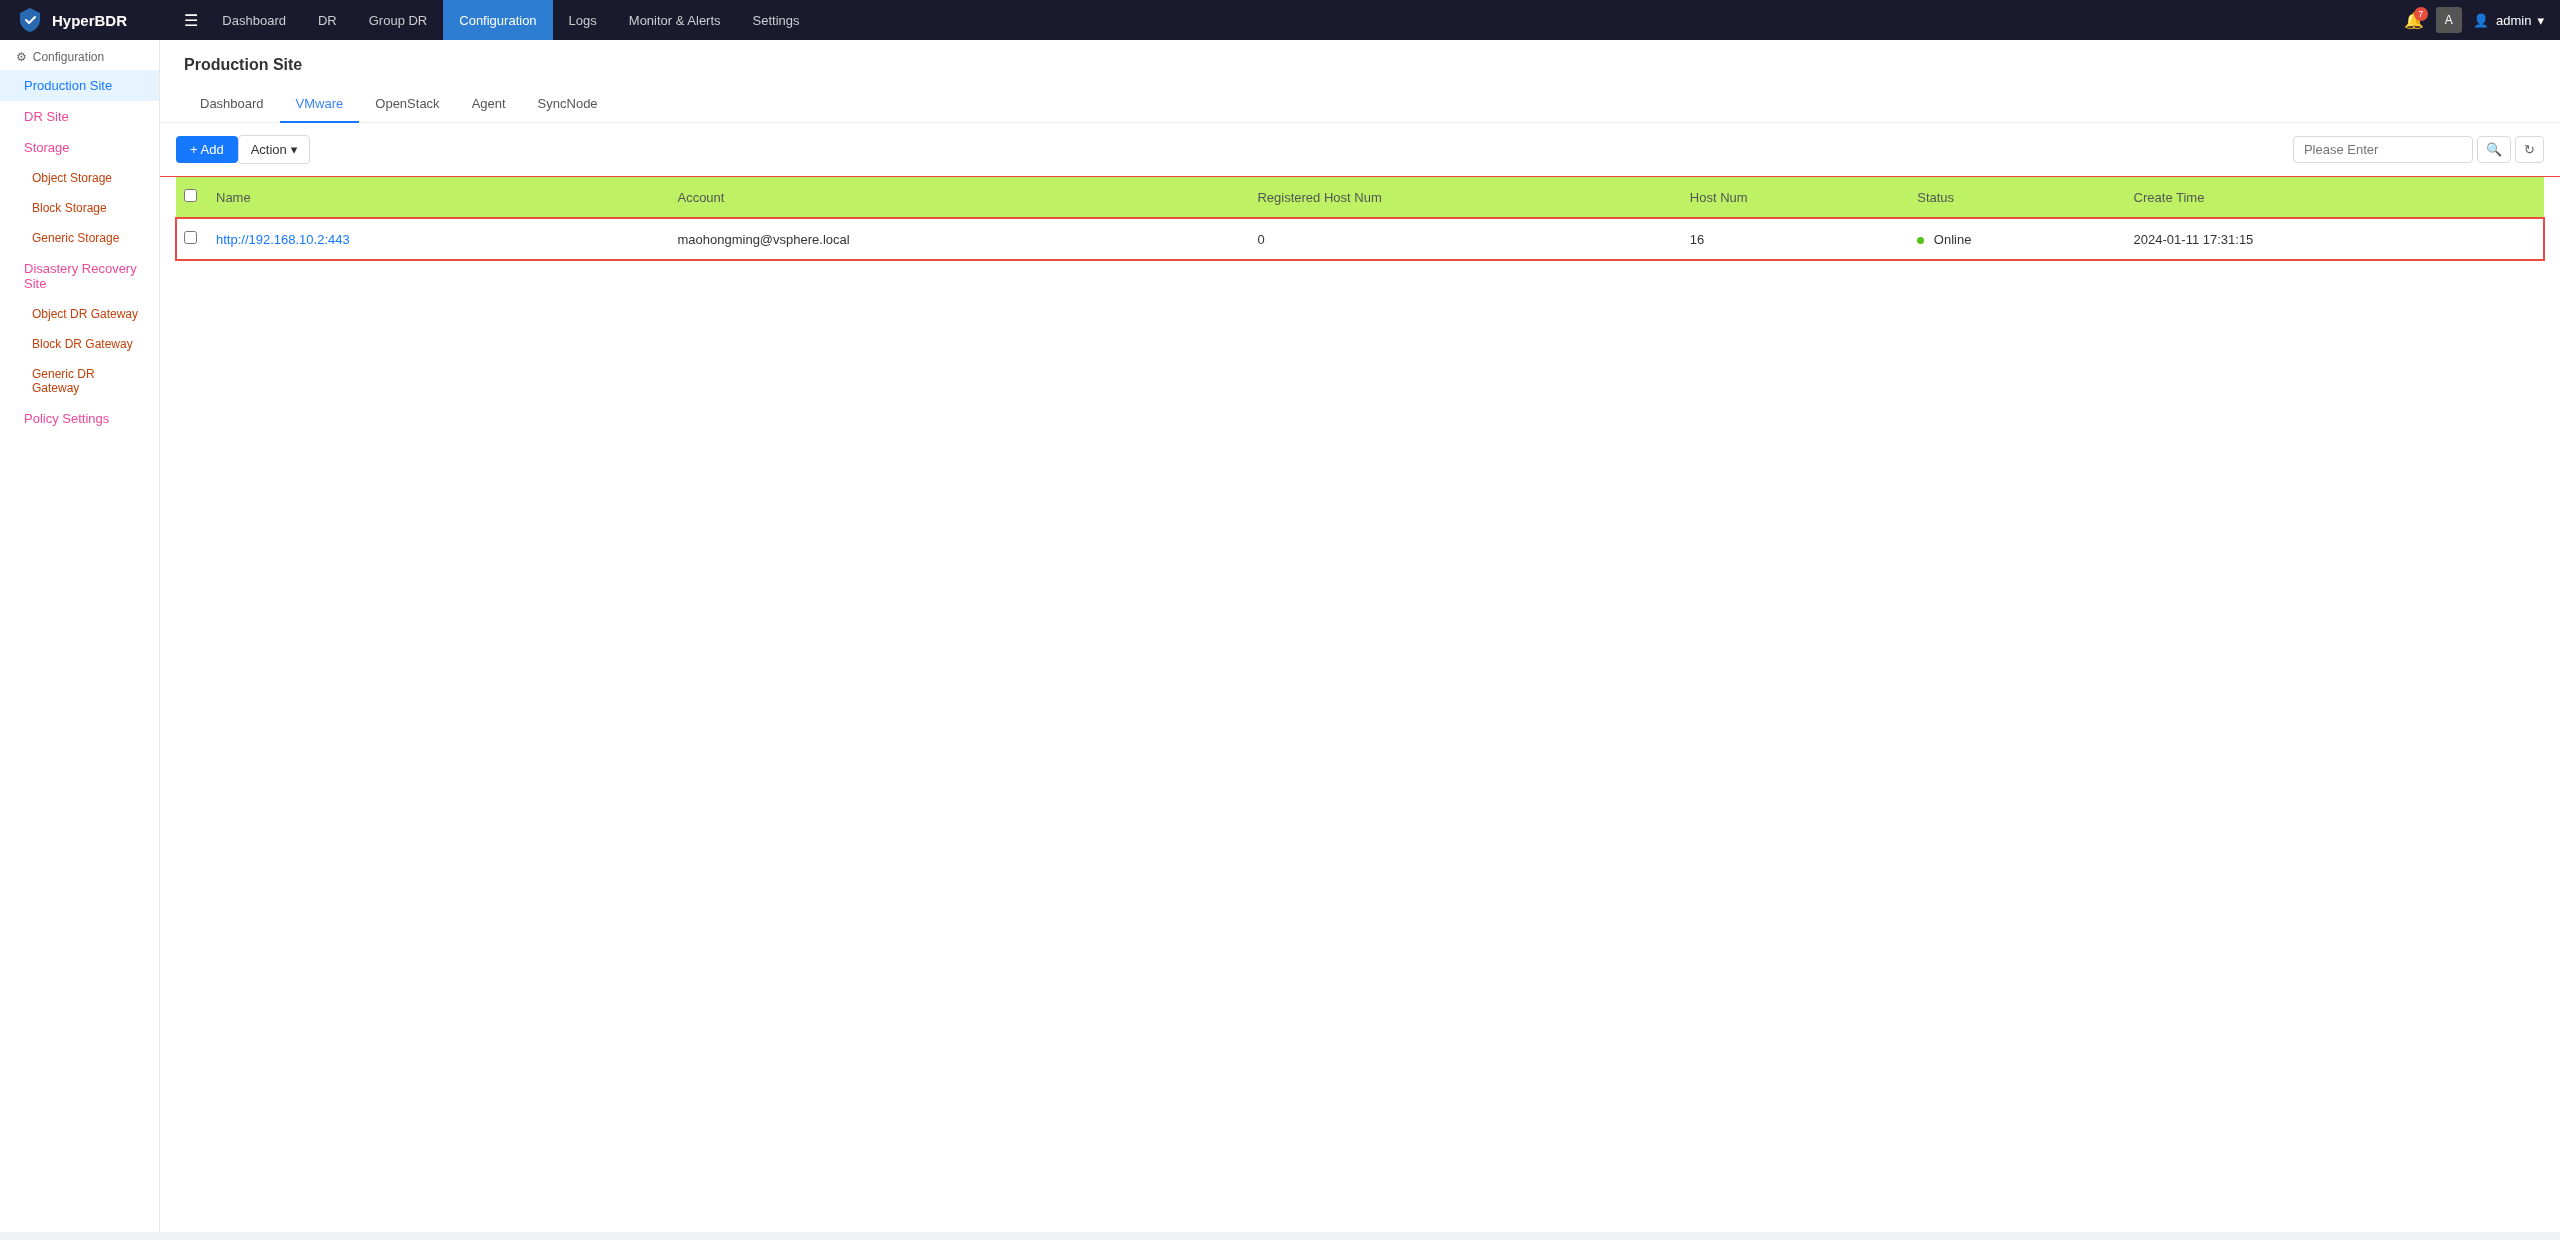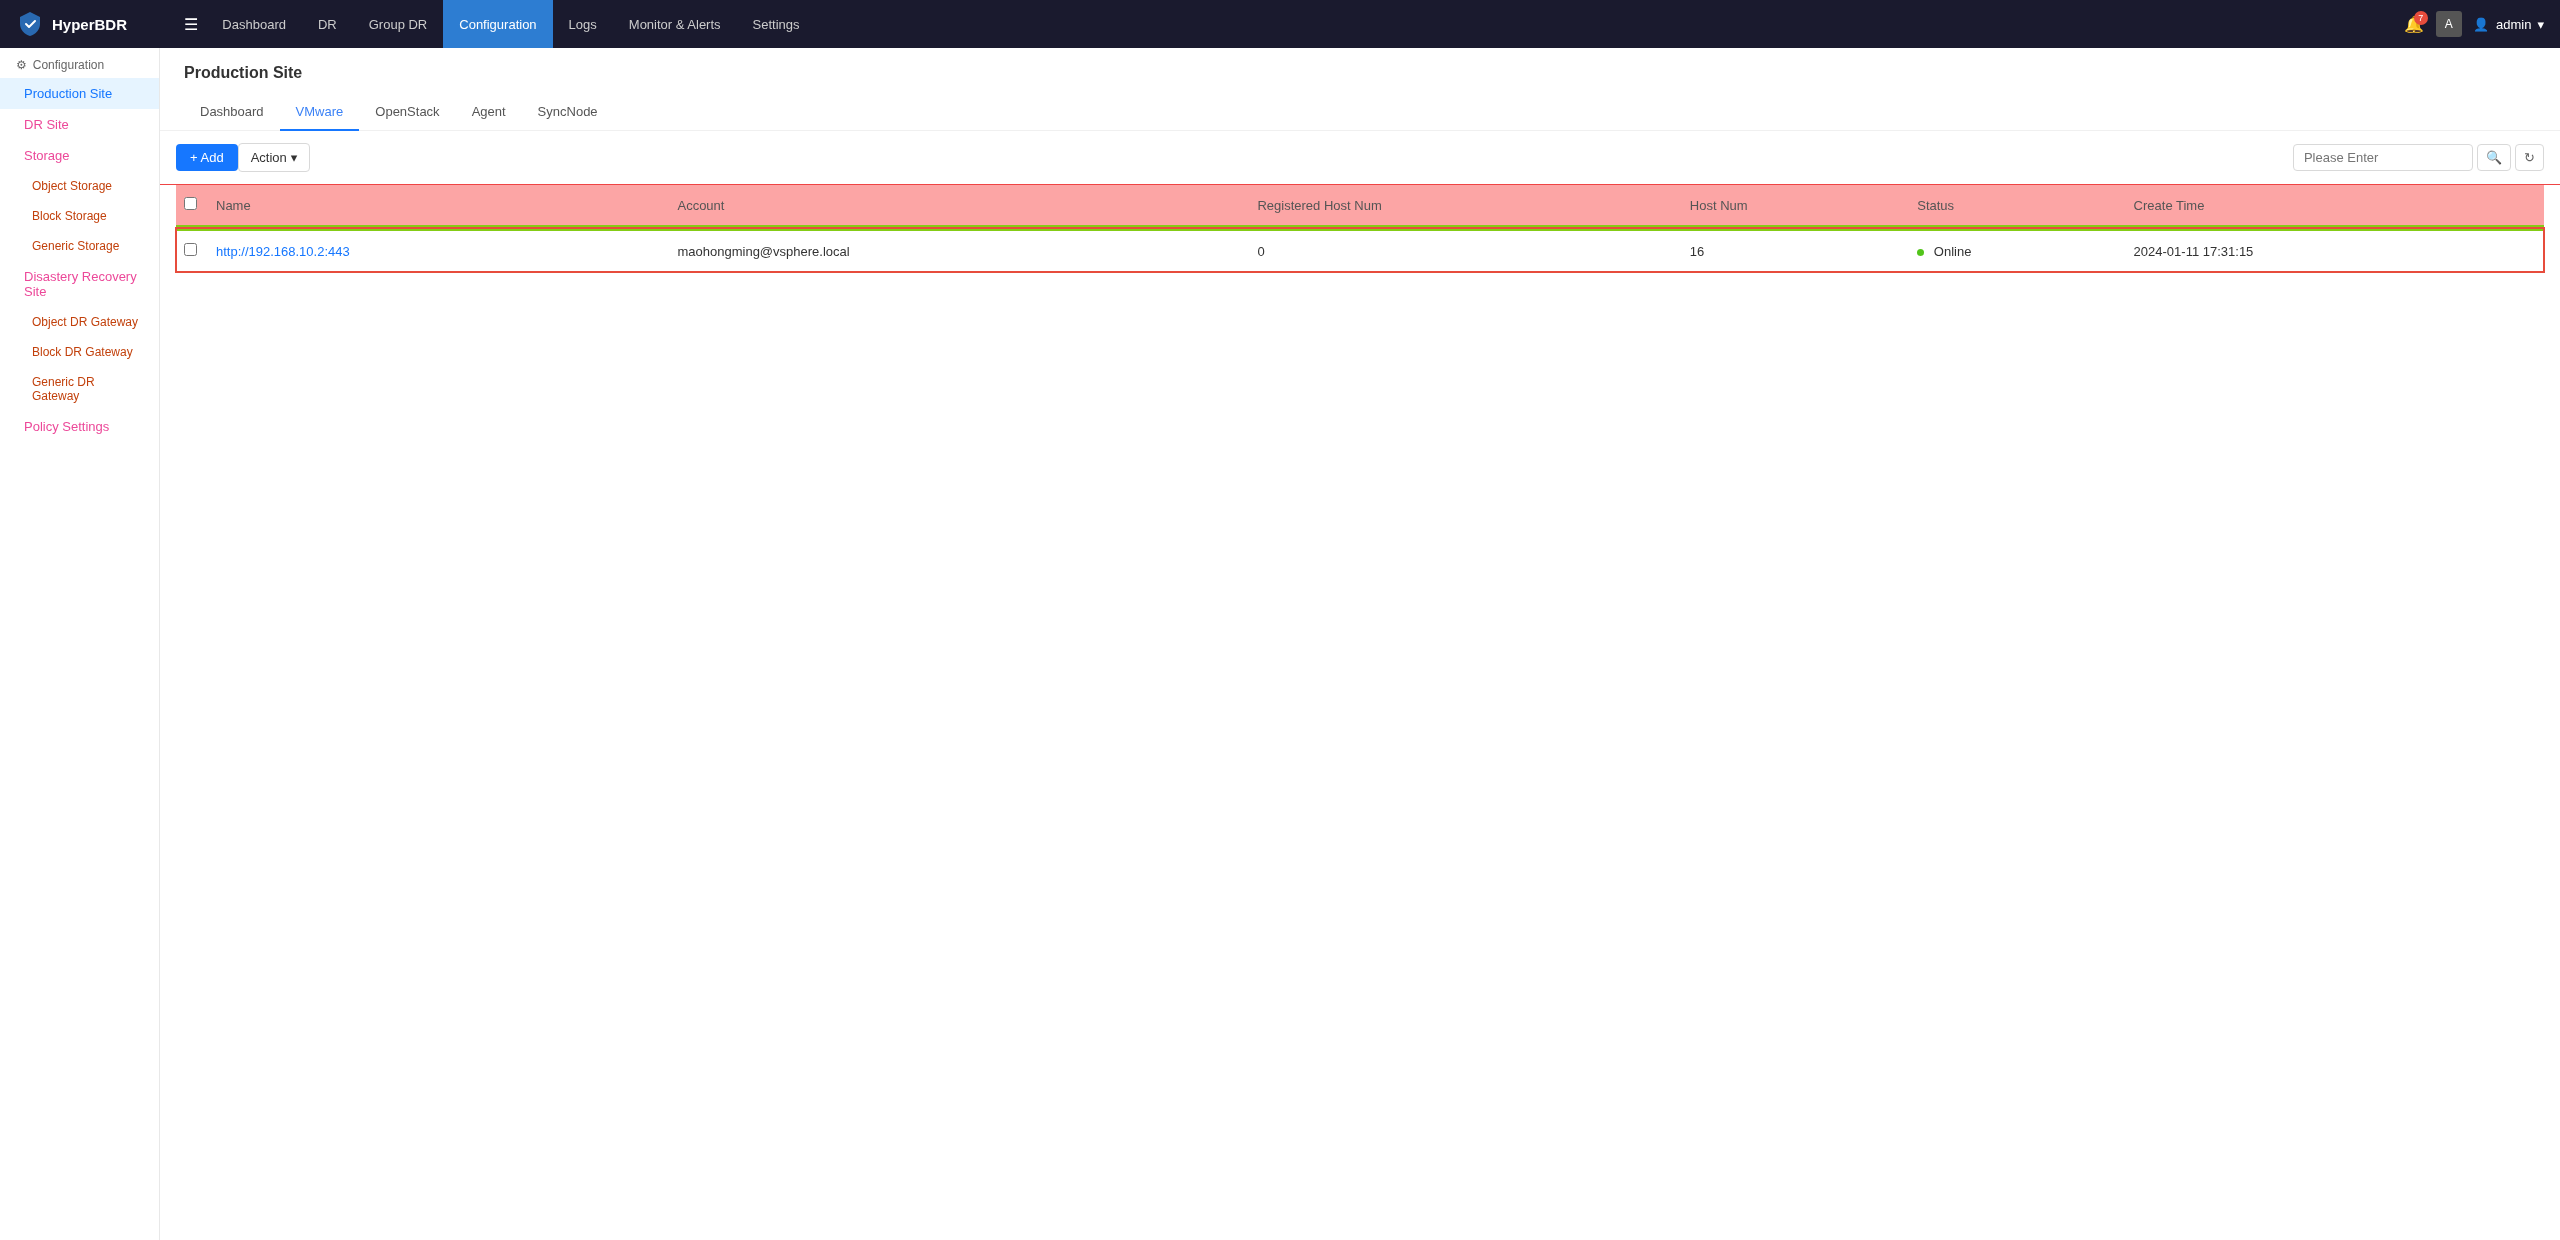--- a/index.html
+++ b/index.html
@@ -1,21 +1,21 @@
 <!DOCTYPE html>
 <html><head>
   <meta charset="utf-8">
   <style>
     * { margin: 0; padding: 0; box-sizing: border-box; }
     body { font-family: -apple-system, BlinkMacSystemFont, 'Segoe UI', Arial, sans-serif; font-size: 13px; color: #333; background: #f0f2f5; }
 
     
     .top-nav {
       background: #1a1a2e;
-      height: 48px;
+      height: 40px;
       display: flex;
       align-items: center;
       padding: 0 16px;
       color: #fff;
       gap: 0;
     }
     .brand {
       display: flex;
       align-items: center;
       gap: 8px;
@@ -234,22 +234,22 @@
     table {
       width: 100%;
       border-collapse: collapse;
     }
     thead th {
       text-align: left;
       padding: 12px 8px;
       font-size: 13px;
       font-weight: 500;
       color: #555;
-      border-bottom: 6px solid #84cc16;
-      background: #fca5a5;
+      border-bottom: 2px solid #84cc16;
+      background: #bef264;
     }
     tbody td {
       padding: 12px 8px;
       font-size: 13px;
       color: #333;
       border-bottom: 1px solid #f5f5f5;
     }
     tbody tr.selected-row {
       outline: 2px solid #e74c3c;
       outline-offset: -1px;

